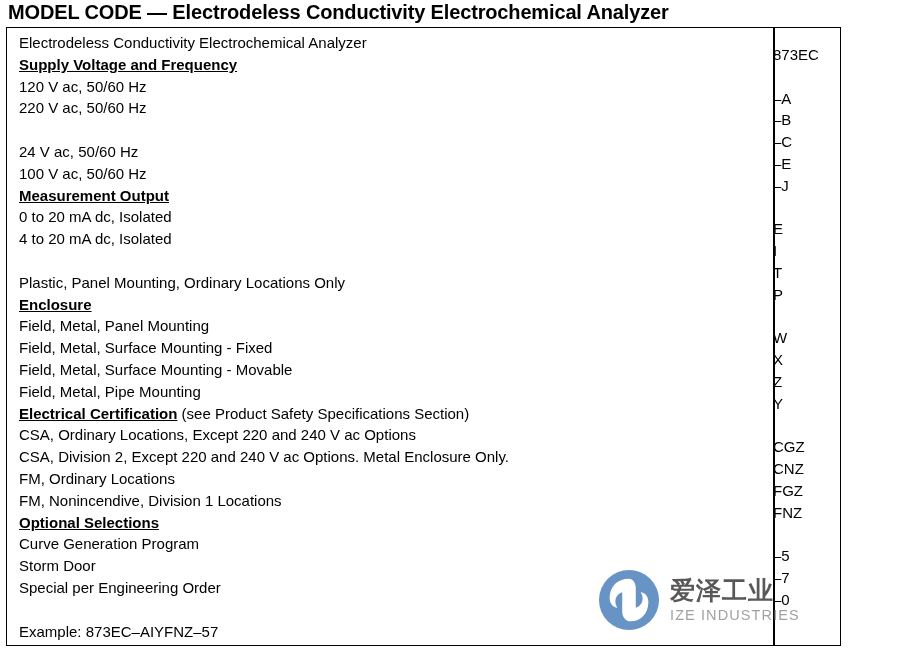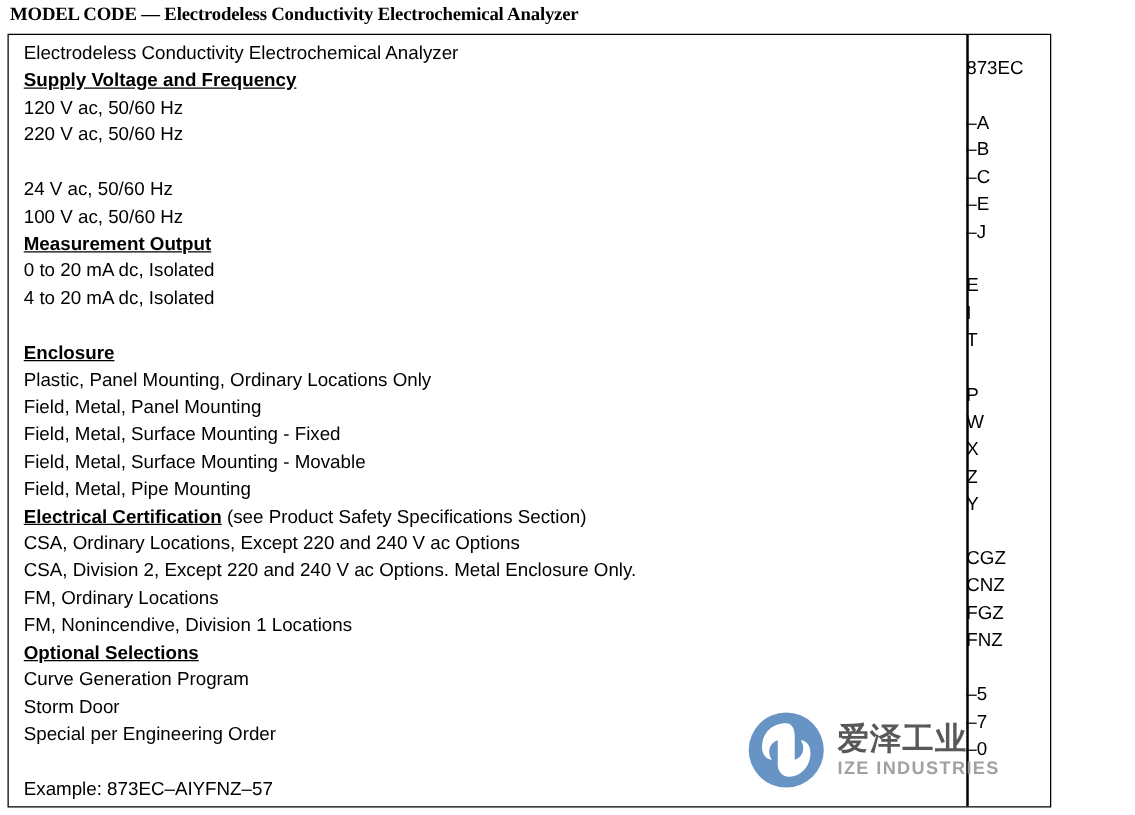--- a/index.html
+++ b/index.html
@@ -15,26 +15,25 @@
     font-family: "Liberation Sans", sans-serif;
     color: #000000;
     -webkit-font-smoothing: antialiased;
   }
 
   
   #page-title {
     position: absolute;
     left: 8px;
     top: 1px;
-    font-size: 15px;
+    font-size: 20px;
     font-weight: bold;
     letter-spacing: -0.15px;
     white-space: nowrap;
     line-height: 22px;
-    font-family: Liberation Serif, serif;
   }
 
   
   #watermark {
     position: absolute;
     left: 598px;
     top: 560px;
     width: 215px;
     height: 80px;
     display: flex;
@@ -60,21 +59,20 @@
     color: #4a4a4a;
     letter-spacing: 1px;
     font-family: "DejaVu Sans", sans-serif;
   }
   #watermark .mark-en {
     font-size: 14.5px;
     color: #9a9a9a;
     letter-spacing: 1.1px;
     margin-top: 5px;
     font-family: "Liberation Sans", sans-serif;
-    font-weight: bold;
   }
 
   
   #model-code-table {
     position: absolute;
     left: 6px;
     top: 27px;
     width: 835px;
     height: 619px;
     border: 1.5px solid #000000;
@@ -174,26 +172,26 @@
         <div class="desc">0 to 20 mA dc, Isolated</div>
         <div class="code">E</div>
       </div>
       <div class="row">
         <div class="desc">4 to 20 mA dc, Isolated</div>
         <div class="code">I</div>
       </div>
       <div class="row">
         <div class="code">T</div>
       </div>
-      <div class="row heading">
-        <div class="desc"><span class="hd">Enclosure</span></div>
-      </div>
       <div class="row">
         <div class="desc">Plastic, Panel Mounting, Ordinary Locations Only</div>
         <div class="code">P</div>
+      </div>
+      <div class="row heading">
+        <div class="desc"><span class="hd">Enclosure</span></div>
       </div>
       <div class="row">
         <div class="desc">Field, Metal, Panel Mounting</div>
         <div class="code">W</div>
       </div>
       <div class="row">
         <div class="desc">Field, Metal, Surface Mounting - Fixed</div>
         <div class="code">X</div>
       </div>
       <div class="row">

